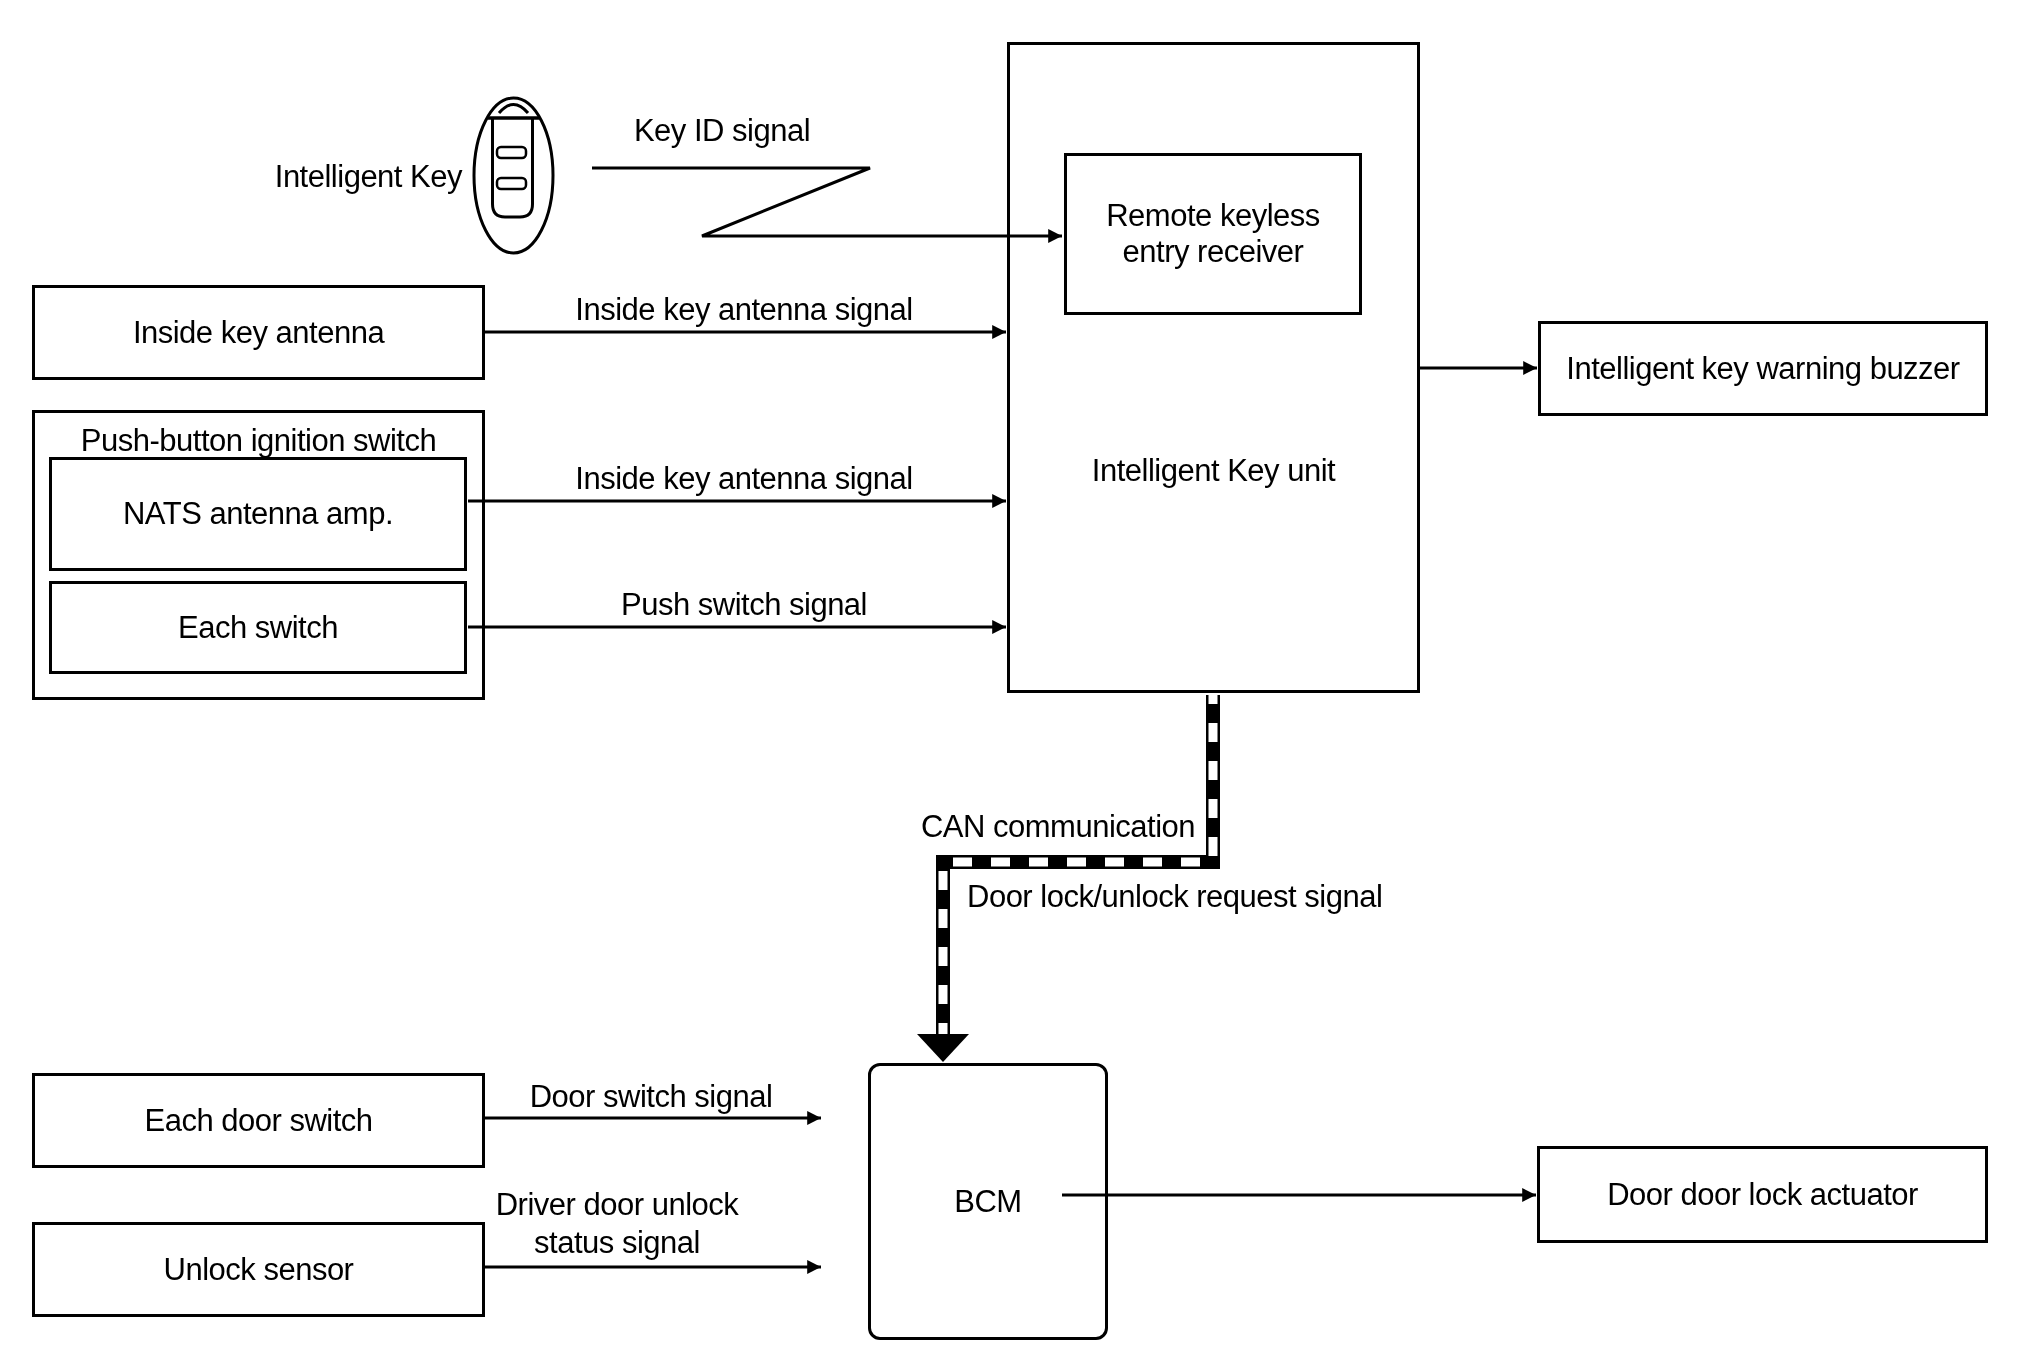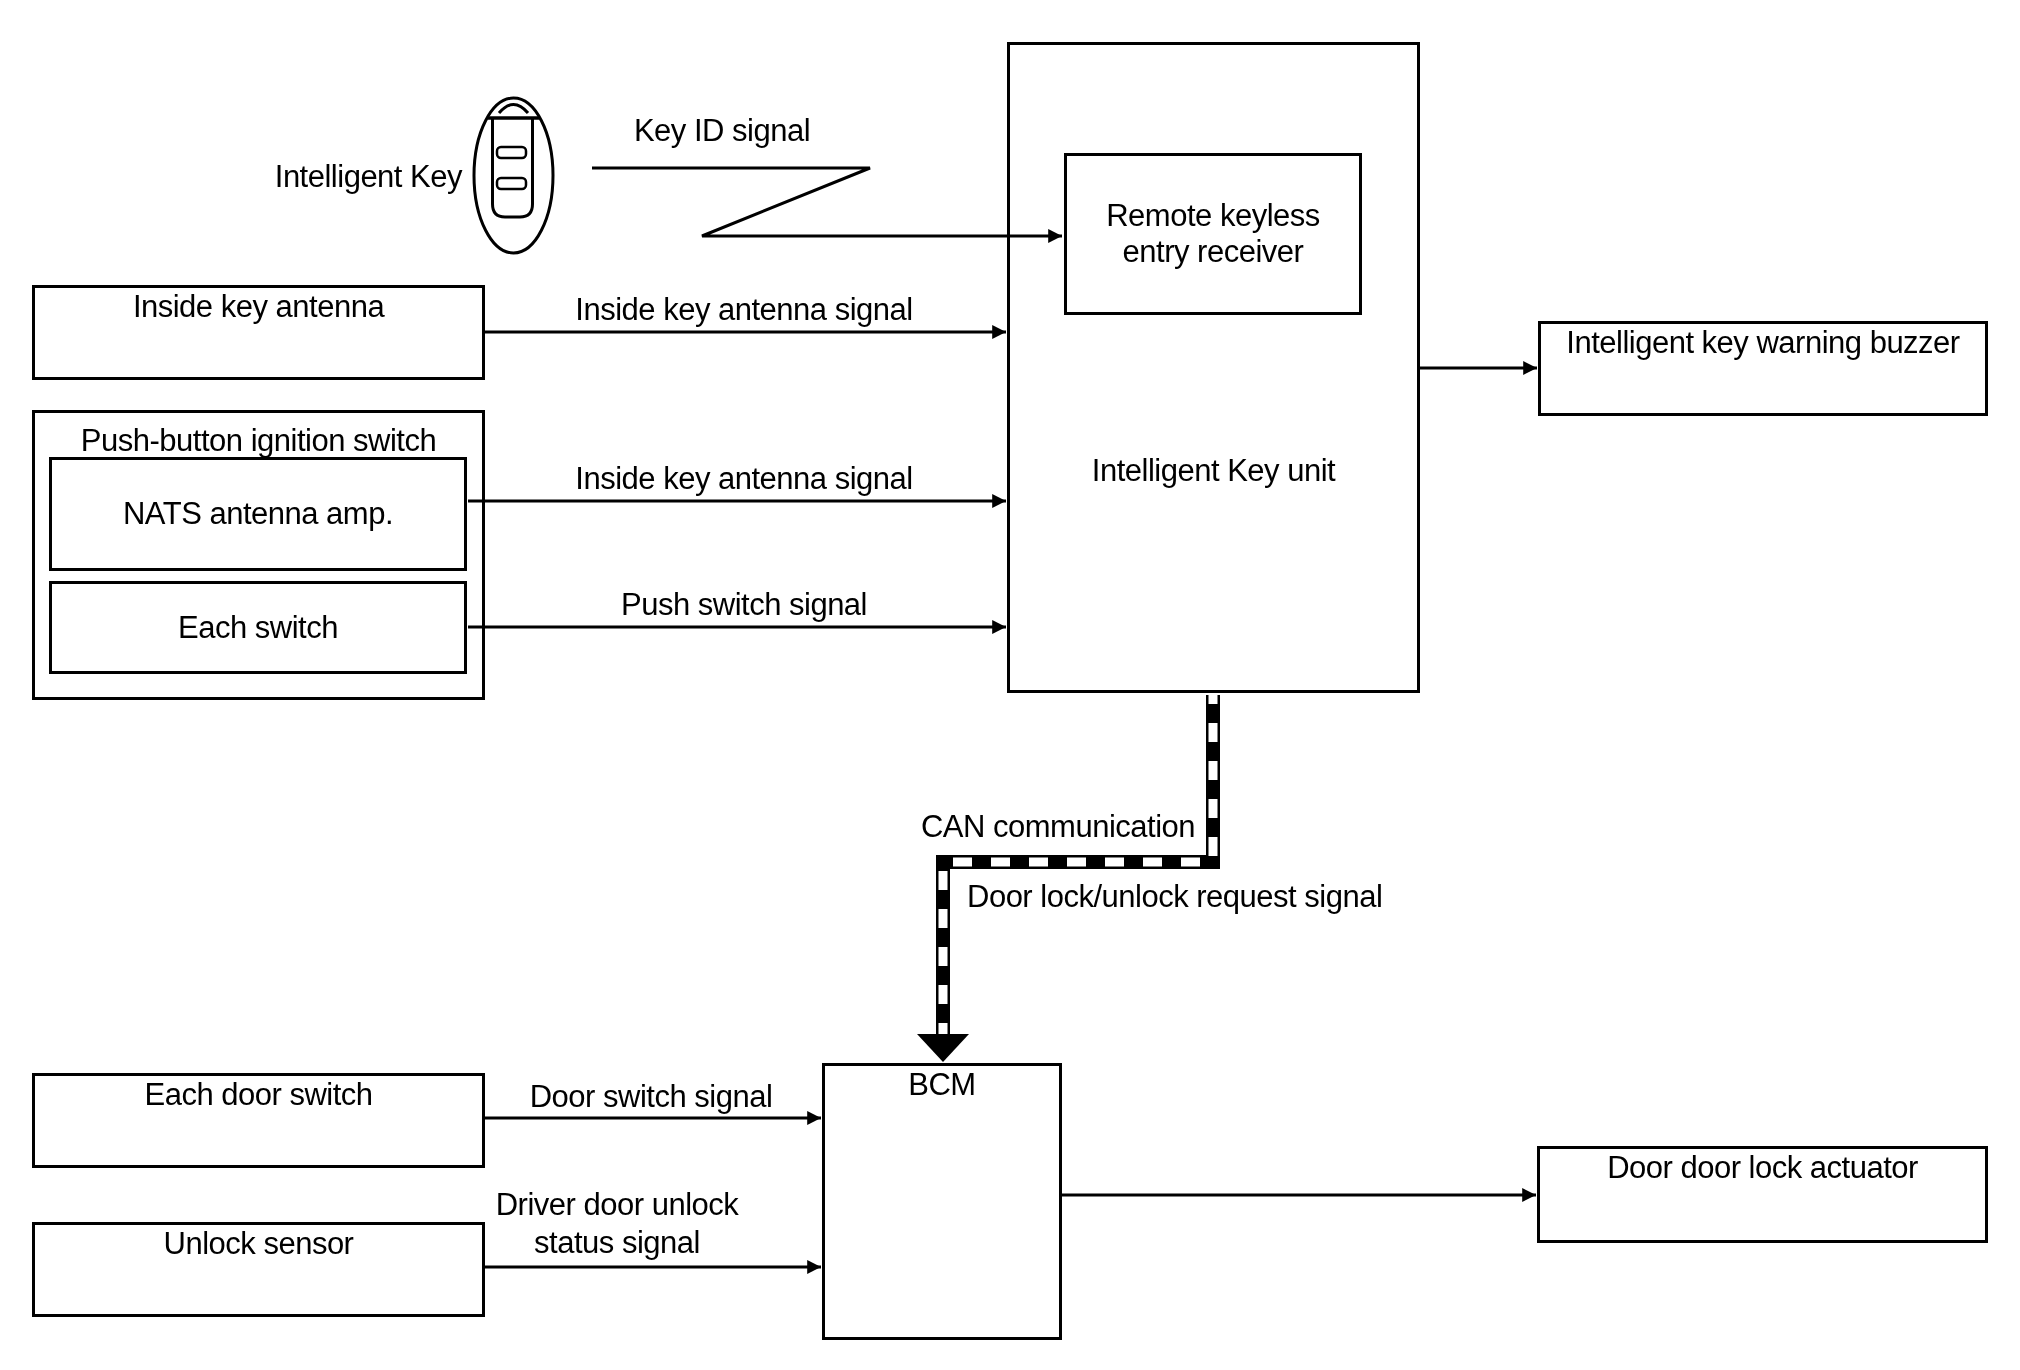--- a/index.html
+++ b/index.html
@@ -10,20 +10,21 @@
     font-family:"Liberation Sans", sans-serif;
     color:#000;
     overflow:hidden;
   }
   .box{
     position:absolute;
     border:3.5px solid #000;
     background:#fff;
     box-sizing:border-box;
     display:flex;
+    align-items:center;
     justify-content:center;
     text-align:center;
     font-size:31px;
     letter-spacing:-0.5px;
     line-height:38px;
   }
   .container-box{
     position:absolute;
     border:3.5px solid #000;
     background:#fff;
@@ -99,21 +100,21 @@
   </div>
 
   <div class="box" style="left:1538px;top:321px;width:450px;height:95px;">
     <span>Intelligent key warning buzzer</span>
   </div>
 
   <div class="box" style="left:32px;top:1222px;width:453px;height:95px;">
     <span>Unlock sensor</span>
   </div>
 
-  <div class="box" style="left:822px;top:1063px;width:240px;height:277px;">
+  <div class="box" style="left:868px;top:1063px;width:240px;height:277px;border-radius:12px;">
     <span>BCM</span>
   </div>
 
   <div class="box" style="left:1537px;top:1146px;width:451px;height:97px;">
     <span>Door door lock actuator</span>
   </div>
 
   <svg id="overlay" viewBox="0 0 2020 1370" xmlns="http://www.w3.org/2000/svg">
     <defs>
       <marker id="arr" viewBox="0 0 10 10" refX="10" refY="5" markerWidth="7" markerHeight="4.6" orient="auto-start-reverse">

